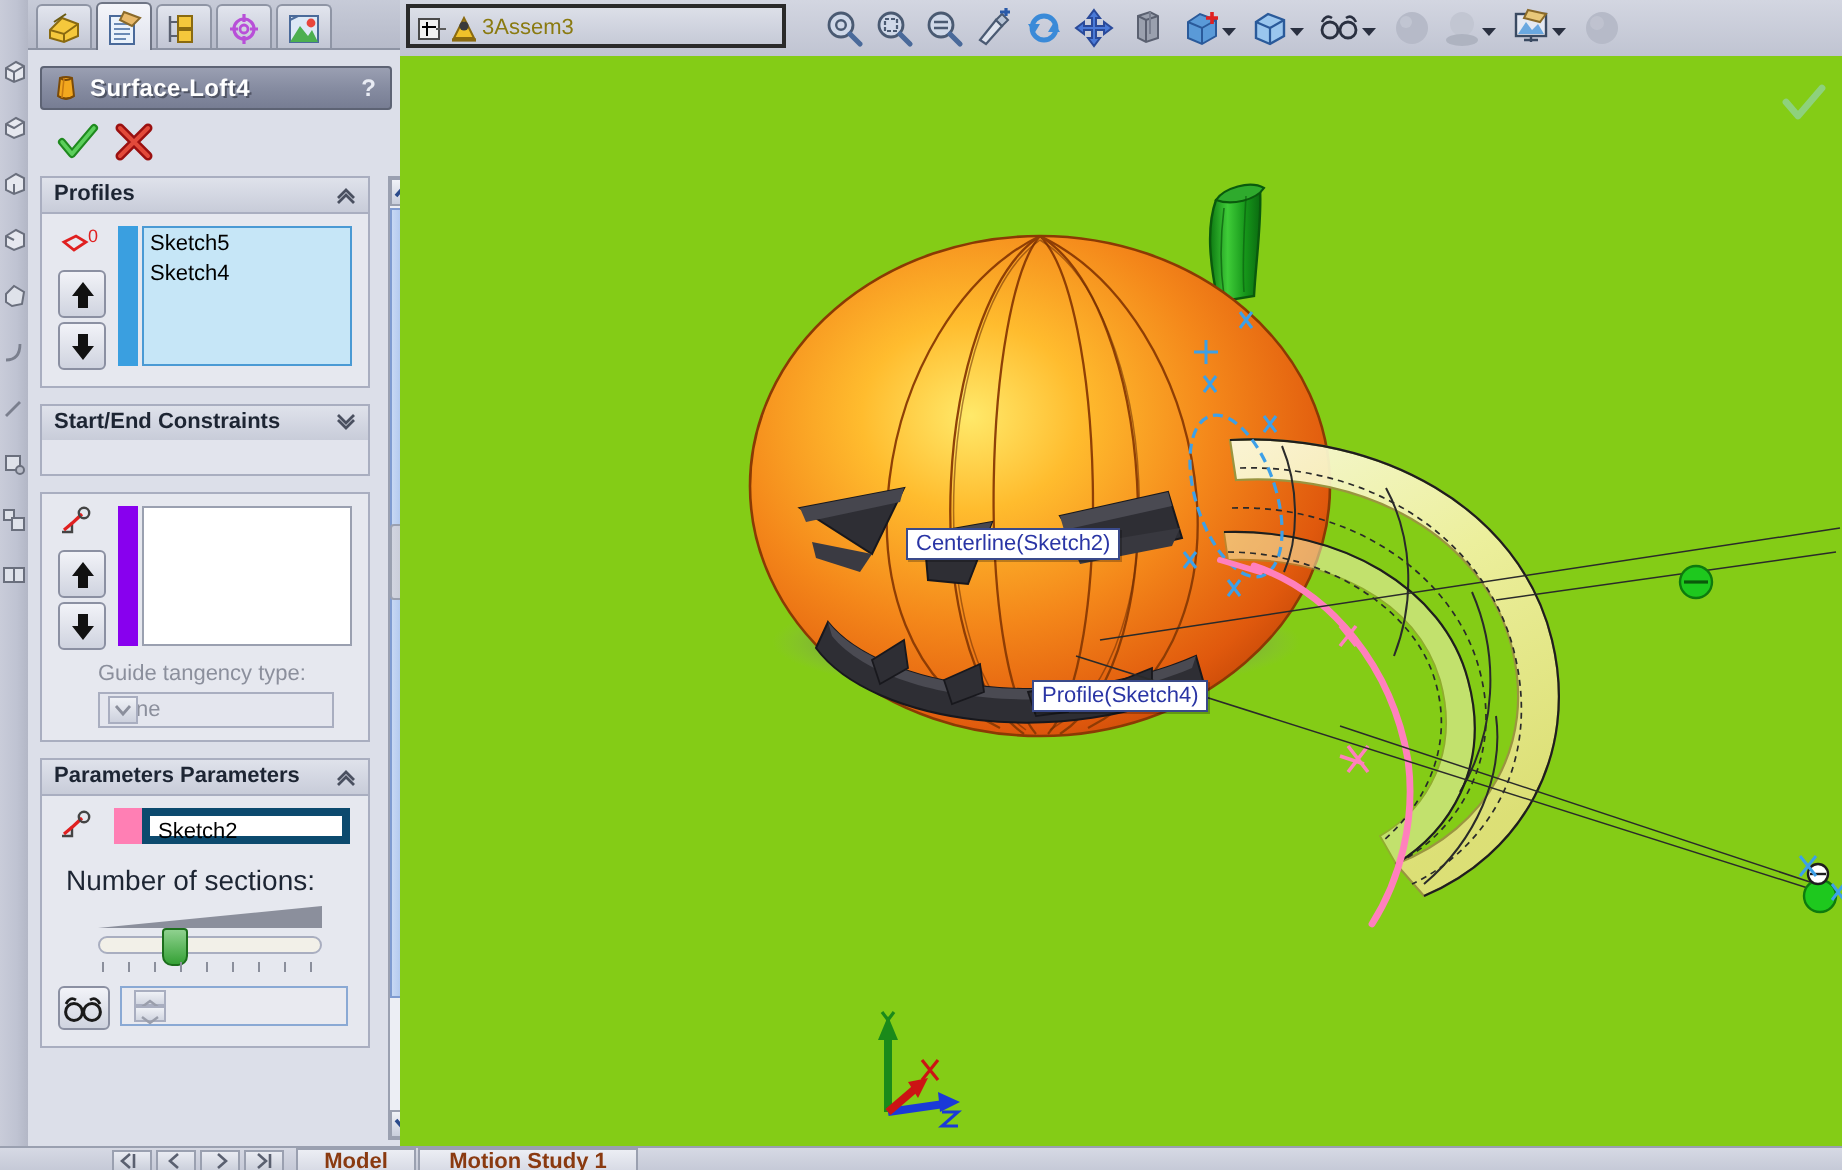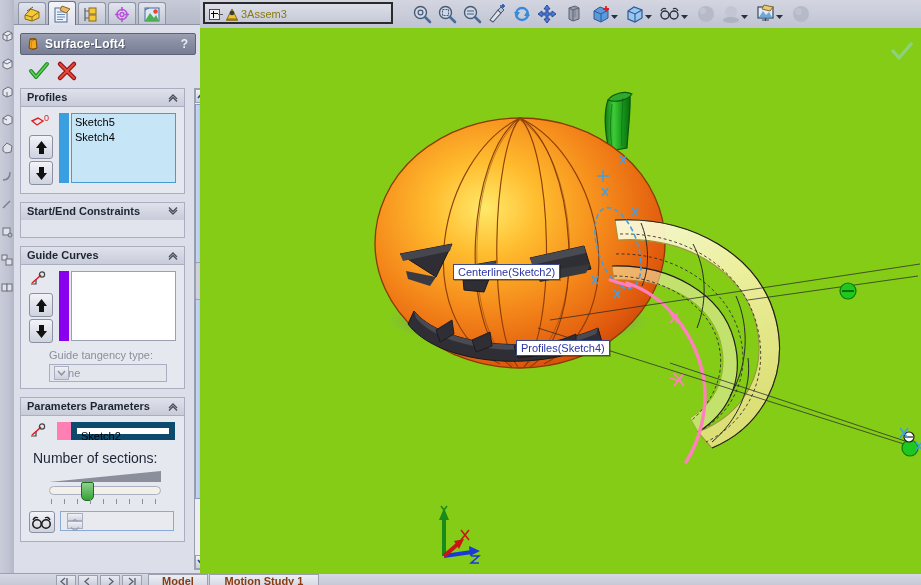--- a/index.html
+++ b/index.html
@@ -85,21 +85,21 @@
   .lbl{font-size:11px;color:#8b8f9c;}
   .lbl-dk{font-size:14px;color:#1d2533;}
 
   .combo{position:relative;height:18px;border:1px solid #a9aec0;
     background:#e4e6ee;box-sizing:border-box;cursor:pointer;}
   .combo span{position:absolute;left:4px;top:2px;font-size:11px;color:#8b8f9c;}
   .combo .cbtn{position:absolute;right:1px;top:1px;width:15px;height:14px;
     background:linear-gradient(to bottom,#eff1f6,#cdd1dd);
     border:1px solid #a9aec0;box-sizing:border-box;}
 
-  .txtfield{position:relative;height:18px;border:6px solid #0c4a6e;
+  .txtfield{position:relative;height:18px;border:4px solid #0c4a6e;
     background:#ffffff;box-sizing:border-box;cursor:text;}
   .txtfield span{position:absolute;left:4px;top:2px;font-size:11px;color:#000;}
   .swatch{position:absolute;width:14px;height:18px;}
 
   .spin{position:relative;height:20px;border:1px solid #8aa9d4;
     background:#e9eaf0;box-sizing:border-box;cursor:text;}
   .spin span{position:absolute;left:6px;top:3px;font-size:11px;color:#9a9eab;}
   .spin .sb{position:absolute;right:1px;width:16px;height:8px;
     background:linear-gradient(to bottom,#eff1f6,#d2d6e1);
     border:1px solid #a9aec0;box-sizing:border-box;}
@@ -379,29 +379,20 @@
           <span class="g-chev">
             <svg width="12" height="11">
                 <path d="M2 4 L6 8 L10 4" fill="none" stroke="#4a5060" stroke-width="1.4"></path>
                 <path d="M2 1.5 L6 5.5 L10 1.5" fill="none" stroke="#4a5060" stroke-width="1.4"></path>
               </svg>
           </span>
         </div>
       </div>
 
       <div class="grp">
-        <div class="grp-hd">
-          <span class="g-txt">Guide Curves</span>
-          <span class="g-chev">
-            <svg width="12" height="11">
-                <path d="M2 7 L6 3 L10 7" fill="none" stroke="#4a5060" stroke-width="1.4"></path>
-                <path d="M2 9.5 L6 5.5 L10 9.5" fill="none" stroke="#4a5060" stroke-width="1.4"></path>
-              </svg>
-          </span>
-        </div>
         <div class="grp-bd">
           <div class="selrow">
             <span class="sel-ico">
               <svg width="24" height="20">
                 <path d="M2 13 L7 13 L7 8" fill="none" stroke="#444" stroke-width="1.2"></path>
                 <path d="M3 12 Q8 8 12 4" fill="none" stroke="#e02020" stroke-width="1.6"></path>
                 <circle cx="13" cy="3.5" r="2.6" fill="none" stroke="#444" stroke-width="1.2"></circle>
               </svg>
             </span>
             <span class="ud-btn" style="top:22px">
@@ -836,21 +827,21 @@
       </g>
     </svg>
 
     <span class="vp-check">
       <svg width="22" height="20">
         <path d="M2 9 L8 16 L20 2" fill="none" stroke="#8fd18f" stroke-width="3.4" stroke-linecap="round" stroke-linejoin="round" opacity=".85"></path>
       </svg>
     </span>
 
     <div class="callout" style="left:253px;top:236px;">Centerline(Sketch2)</div>
-    <div class="callout" style="left:316px;top:312px;">Profiles(Sketch4)</div>
+    <div class="callout" style="left:316px;top:312px;">Profile(Sketch4)</div>
 
     <div class="triad">
       <svg width="56" height="64">
 
         <path d="M16 56 L16 18" stroke="#1a8a1a" stroke-width="4"></path>
         <path d="M16 8 L11 20 L21 20 Z" fill="#1a8a1a"></path>
         <path d="M13 6 L16 10 L19 6" fill="none" stroke="#1a8a1a" stroke-width="1.6"></path>
         <path d="M16 10 L16 13" stroke="#1a8a1a" stroke-width="1.6"></path>
 
         <path d="M16 56 L44 52" stroke="#1a3ad8" stroke-width="4"></path>

